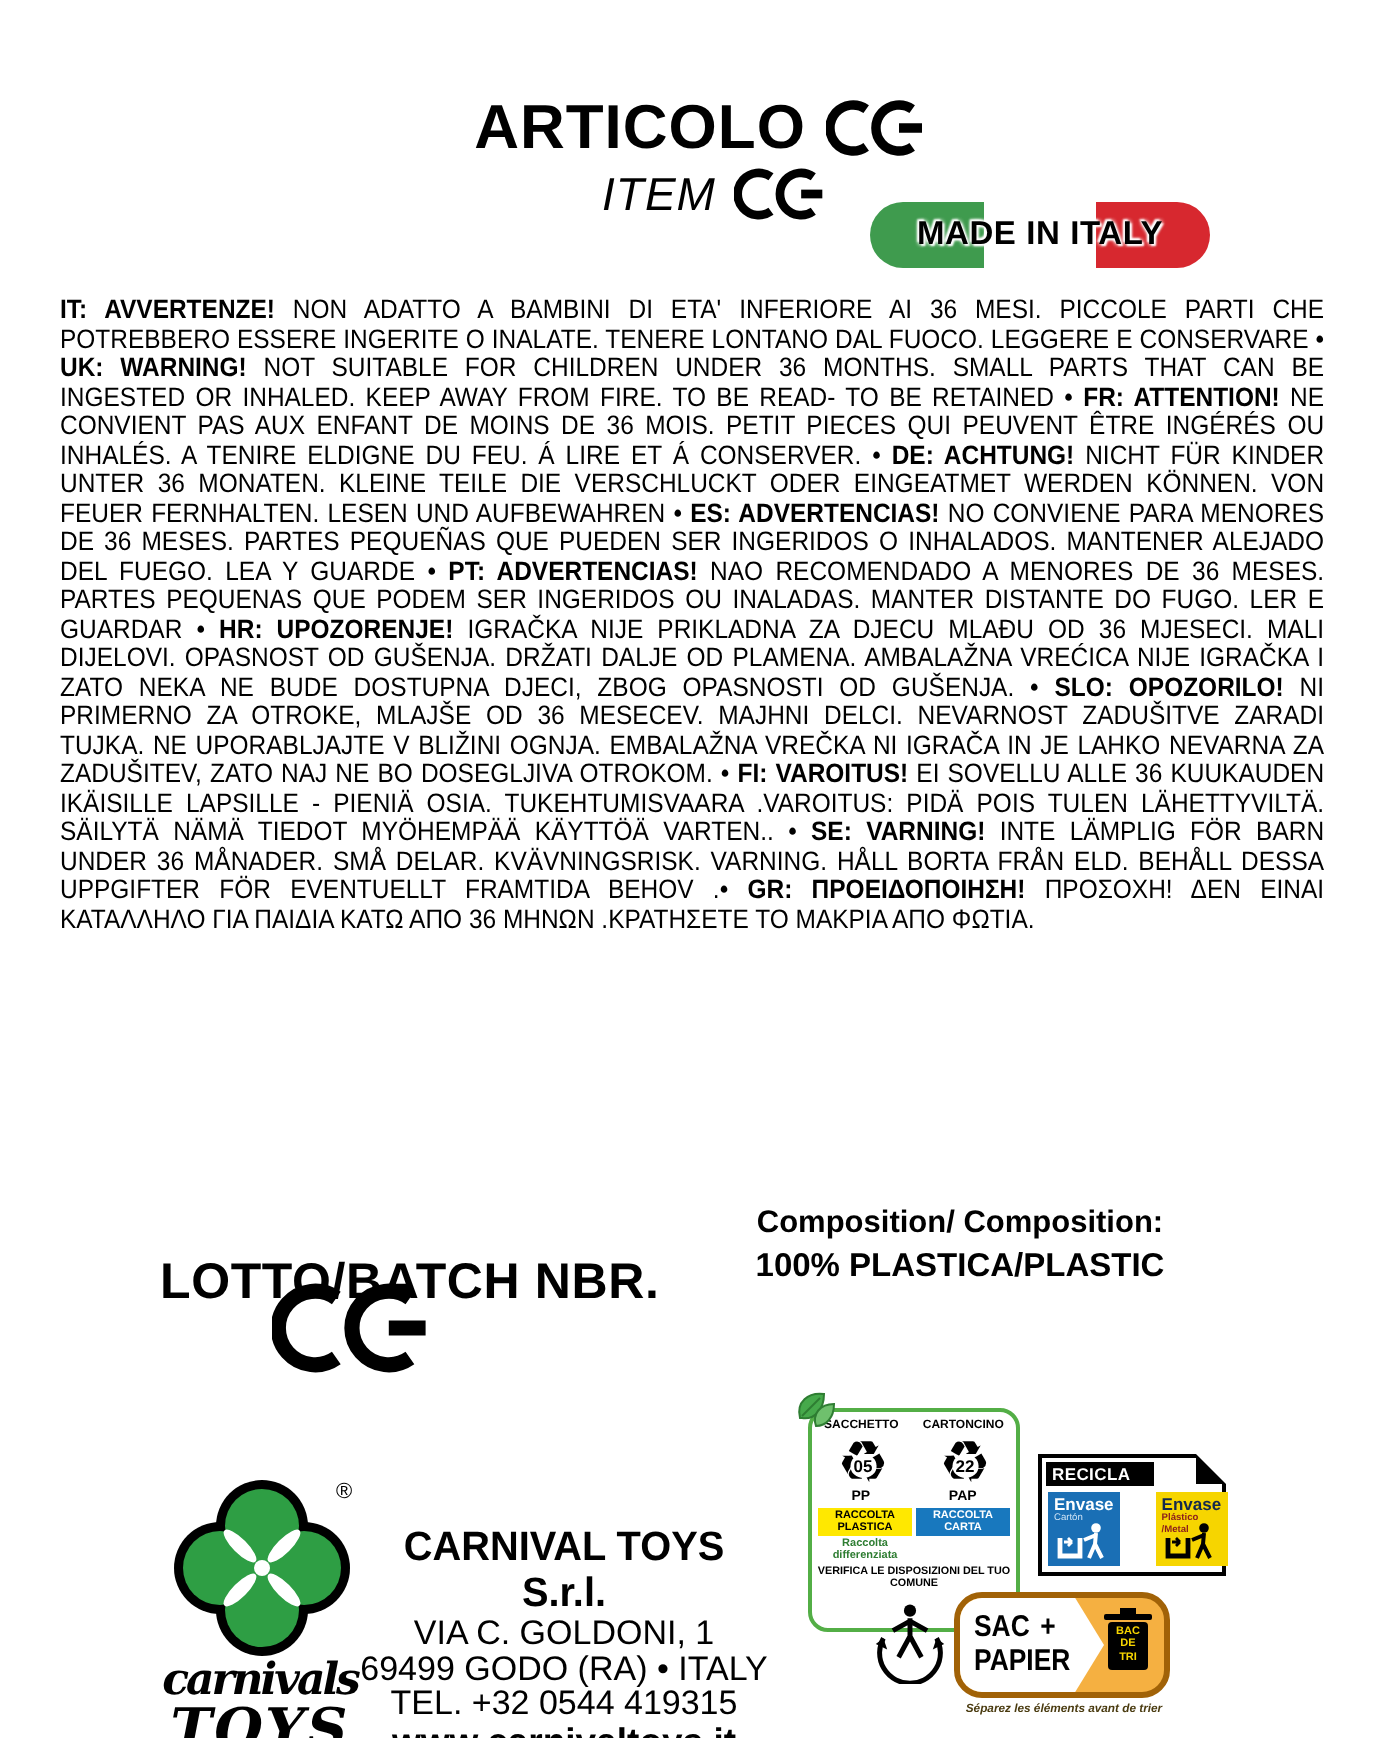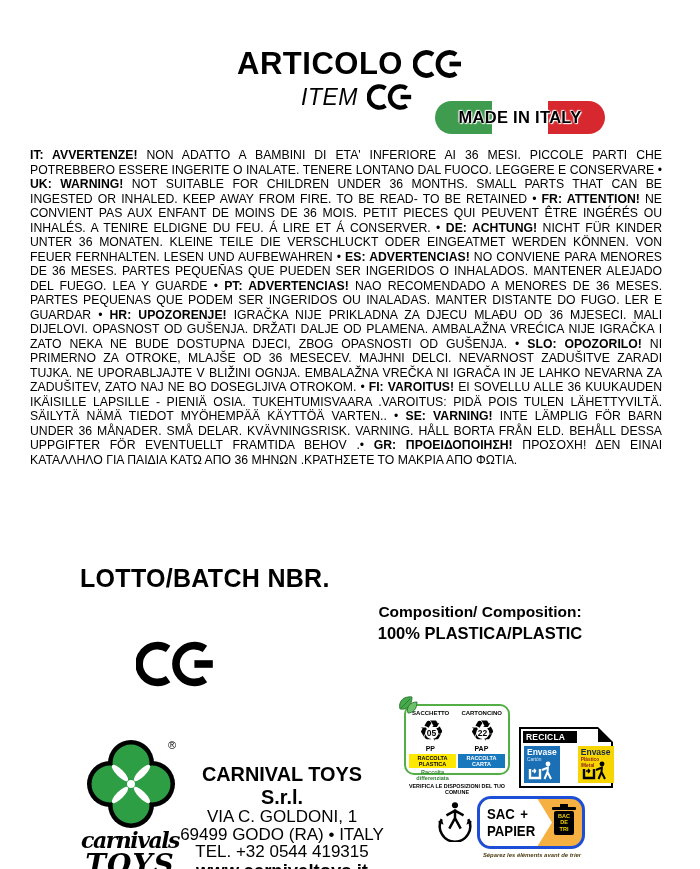--- a/index.html
+++ b/index.html
@@ -20,28 +20,28 @@
   .miy-label{position:absolute;left:0;top:0;width:100%;height:100%;display:flex;align-items:center;
        justify-content:center;font-size:16.5px;font-weight:bold;letter-spacing:.3px;
        text-shadow:0 0 2px #fff,0 0 2px #fff,1px 1px 1px #fff,-1px -1px 1px #fff;}
 
   
   .warnings{position:absolute;left:30px;top:108px;width:687px;transform:scaleX(.92);
        transform-origin:0 0;font-size:13.3px;line-height:14.5px;text-align:justify;margin:0;}
   .warnings .b{font-weight:bold;}
 
   
-  .batch-label{position:absolute;left:80px;top:524px;font-size:25px;font-weight:bold;letter-spacing:.3px;}
+  .batch-label{position:absolute;left:80px;top:587px;font-size:25px;font-weight:bold;letter-spacing:.3px;}
   .ce-big{position:absolute;left:136px;top:594px;}
   .comp{position:absolute;left:372px;top:561px;width:216px;text-align:center;font-weight:bold;}
   .comp-title{font-size:15.5px;line-height:21px;}
   .comp-line{font-size:16.5px;line-height:22px;}
 
   
-  .ecobox{position:absolute;left:404px;top:664px;width:106px;height:71px;
+  .ecobox{position:absolute;left:404px;top:664px;width:106px;height:112px;
       border:2.5px solid #53ae46;border-radius:10px;background:#fff;box-sizing:border-box;}
   .eco-leaf{position:absolute;left:-12px;top:-13px;}
   .eco-row{display:flex;justify-content:space-around;}
   .eco-head{font-size:6px;font-weight:bold;margin-top:4px;}
   .eco-sym{position:relative;width:34px;height:30px;text-align:center;}
   .eco-sym .glyph{font-size:29px;line-height:30px;font-family:"DejaVu Sans",sans-serif;}
   .eco-sym .num{position:absolute;left:50%;top:55%;transform:translate(-50%,-50%);
       font-size:8.5px;font-weight:bold;background:#fff;border-radius:50%;padding:1px 2px;}
   .eco-mat{font-size:7px;font-weight:bold;margin-top:-1px;}
   .eco-bands{display:flex;justify-content:space-between;padding:0 3px;margin-top:2px;}
@@ -66,21 +66,21 @@
   .panel-title{font-size:8.5px;font-weight:bold;line-height:9px;display:block;}
   .panel-sub{font-size:4.8px;line-height:6px;display:block;}
   .panel-blue .panel-sub{color:#cfe3f5;}
   .panel-yellow .panel-title{color:#13284e;}
   .panel-yellow .panel-sub{color:#8c1d1d;font-weight:bold;}
   .panel-icon{position:absolute;left:3px;bottom:2px;}
 
   
   .triman{position:absolute;left:436px;top:760px;}
   .sacbadge{position:absolute;left:477px;top:756px;width:108px;height:53px;border-radius:14px;
-      border:3px solid #1d4ed8;background:#f5b041;box-sizing:border-box;overflow:hidden;}
+      border:3px solid #a16207;background:#f5b041;box-sizing:border-box;overflow:hidden;}
   .sac-white{position:absolute;left:0;top:0;bottom:0;width:72px;background:#fff;
       -webkit-clip-path:polygon(0 0,80% 0,100% 50%,80% 100%,0 100%);
       clip-path:polygon(0 0,80% 0,100% 50%,80% 100%,0 100%);}
   .sac-text{position:absolute;left:7px;top:6px;font-size:15px;font-weight:bold;line-height:17px;
       transform:scaleX(.88);transform-origin:0 0;letter-spacing:0;}
   .sac-plus{margin-left:6px;}
   .bin{position:absolute;right:5px;top:5px;width:26px;text-align:center;}
   .bin-lid{width:24px;height:3px;background:#000;margin:0 auto;border-radius:1px;}
   .bin-knob{width:8px;height:2.5px;background:#000;margin:0 auto;}
   .bin-body{width:20px;margin:1px auto 0;background:#000;border-radius:2px;padding:2px 0 3px;}

